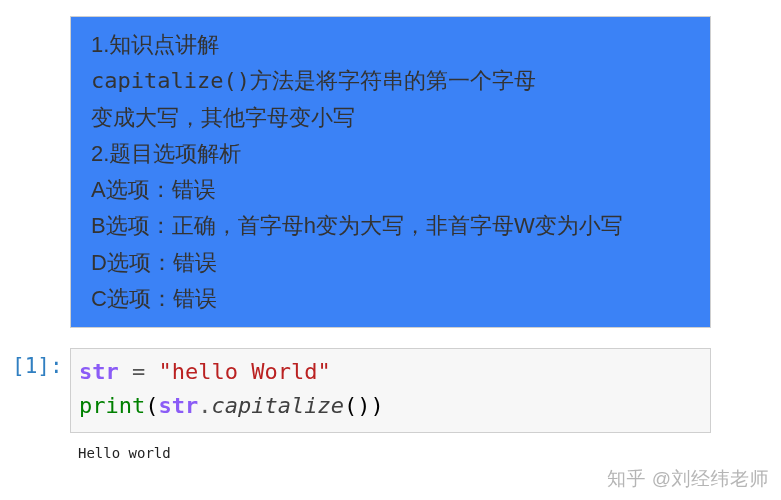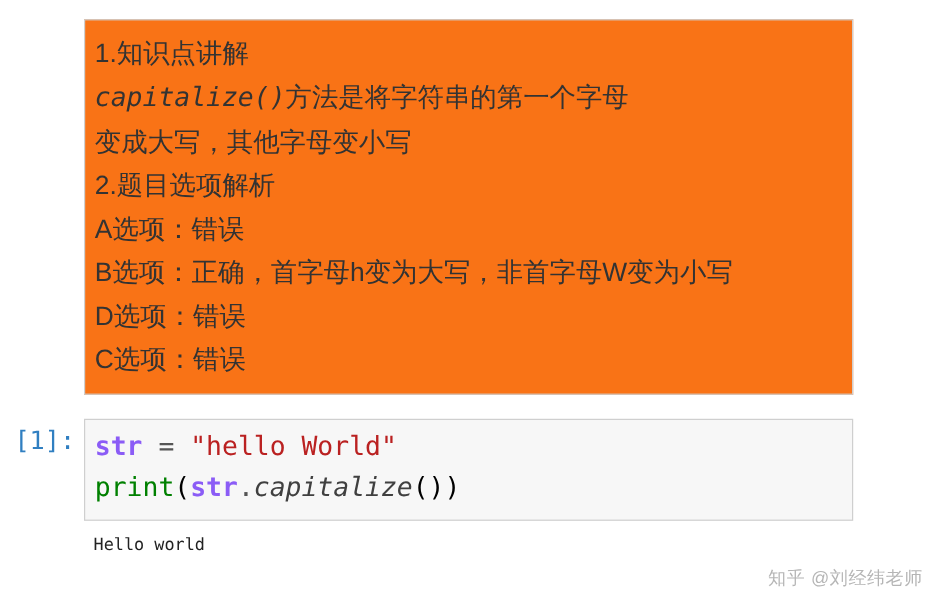--- a/index.html
+++ b/index.html
@@ -6,30 +6,29 @@
     body {
       width: 781px;
       height: 500px;
       background: #ffffff;
       font-family: "Microsoft YaHei", "PingFang SC", sans-serif;
       position: relative;
       overflow: hidden;
     }
     .markdown-block {
       margin: 16px 70px 20px 70px;
-      background: #f97316;
+      background: #3b82f6;
       border: 1px solid #cfcfcf;
-      padding: 10px 8px;
+      padding: 10px 20px;
       font-size: 22px;
       line-height: 1.65;
       color: #333333;
     }
     .mono-inline {
       font-family: "Consolas", "Menlo", monospace;
-      font-style: italic;
     }
     .code-cell {
       display: flex;
       margin: 20px 0 0 0;
       padding: 0 0 0 12px;
       align-items: flex-start;
     }
     .prompt {
       width: 58px;
       text-align: right;
@@ -64,21 +63,21 @@
     }
     .tk-green { color: #8b5cf6; font-weight: bold; }
     .tk-op { color: #555555; }
     .tk-string { color: #ba2121; }
     .tk-builtin { color: #008000; text-align: right; }
     .tk-method { color: #404040; font-style: italic; }
     .watermark {
       position: absolute;
       right: 12px;
       bottom: 8px;
-      font-size: 15px;
+      font-size: 19px;
       color: rgba(120,120,120,0.55);
       letter-spacing: 0.5px;
       font-family: "Microsoft YaHei", sans-serif;
     }
   </style>
 </head>
 <body>
 
 <div class="markdown-block">
   <div>1.知识点讲解</div>

